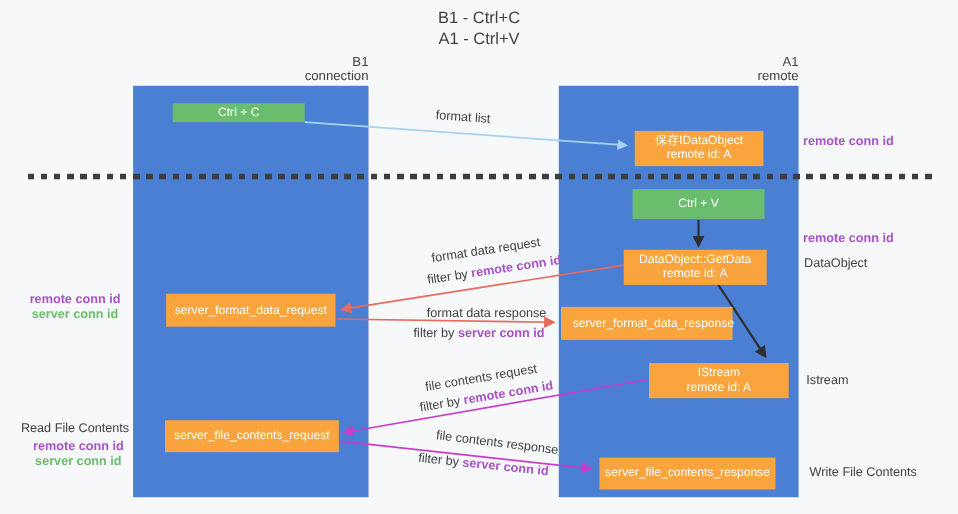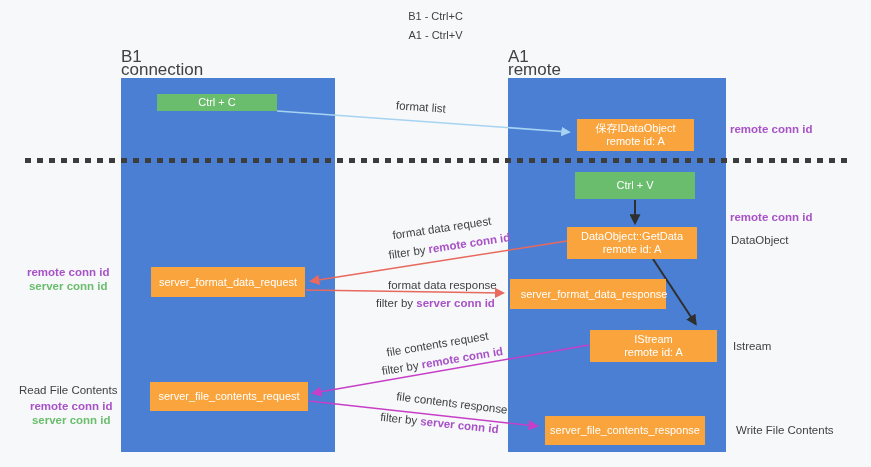--- a/index.html
+++ b/index.html
@@ -1,28 +1,28 @@
 <!DOCTYPE html>
 <html><head>
 <meta charset="utf-8">
 <style>
   * { box-sizing: border-box; }
   html,body { margin:0; padding:0; background:#f7f8f9; }
   body { font-family:"Liberation Sans", sans-serif; }
   .stage { position:relative; width:871px; height:467px; background:#f7f8f9; overflow:hidden; }
 
   .title { position:absolute; left:0; right:0; top:7px; text-align:center; color:#3f4245;
-           font-size:11px; line-height:19px; z-index:5; }
+           font-size:15px; line-height:19px; z-index:5; }
 
   .lane { position:absolute; top:78px; height:374px; background:#4a7fd4; z-index:1; }
   .lane-b1 { left:121px; width:214px; }
   .lane-a1 { left:508px; width:218px; }
 
-  .lane-header { position:absolute; top:50px; text-align:left; color:#3f4245;
-                 font-size:17px; line-height:13px; z-index:5; }
+  .lane-header { position:absolute; top:50px; text-align:right; color:#3f4245;
+                 font-size:12px; line-height:13px; z-index:5; }
   .lane-header.b1 { left:121px; width:214px; }
   .lane-header.a1 { left:508px; width:218px; }
 
   .dashed { position:absolute; left:25px; top:158px; width:823px; height:5px; z-index:2;
             background:repeating-linear-gradient(90deg,#3d3d3d 0 6px,transparent 6px 12px); }
 
   svg.arrows { position:absolute; left:0; top:0; z-index:3; pointer-events:none; }
 
   .box { position:absolute; z-index:4; color:#fff; font-size:11px; line-height:13px;
          display:flex; flex-direction:column; align-items:center; justify-content:center;

